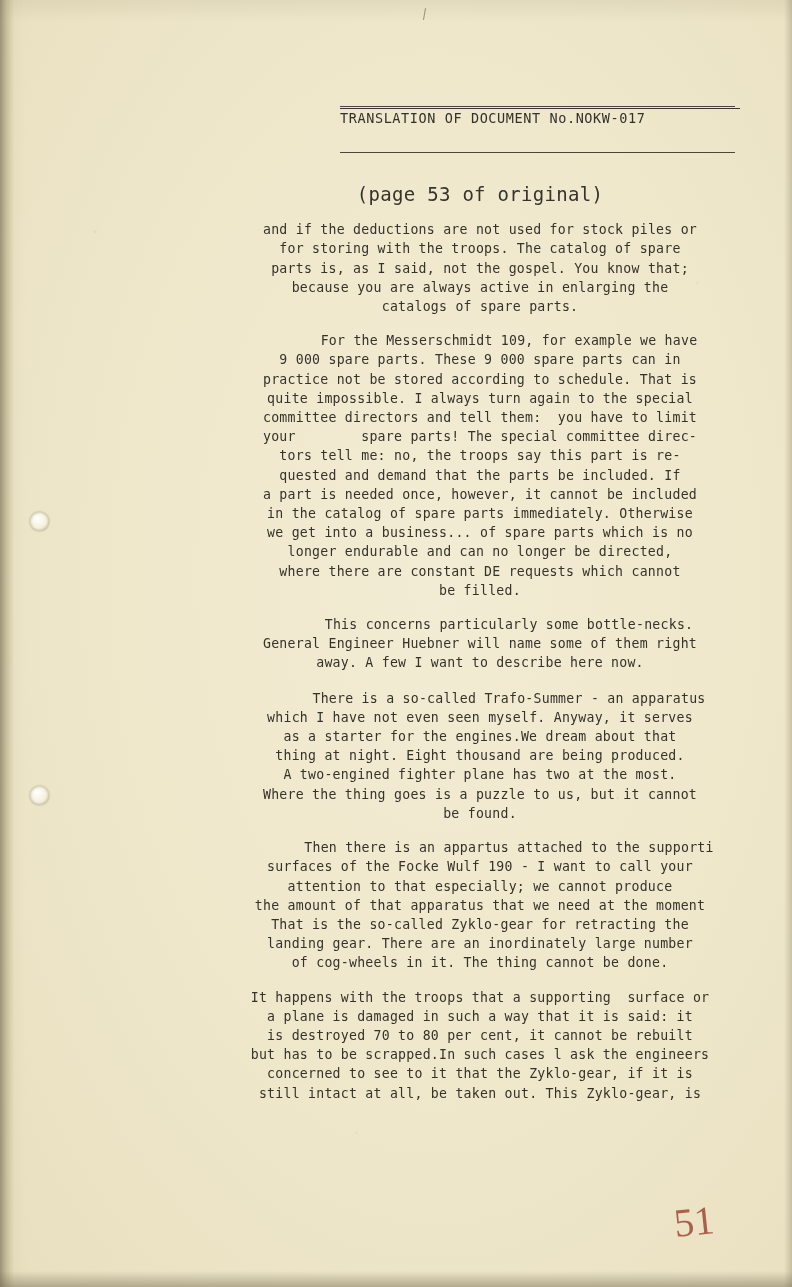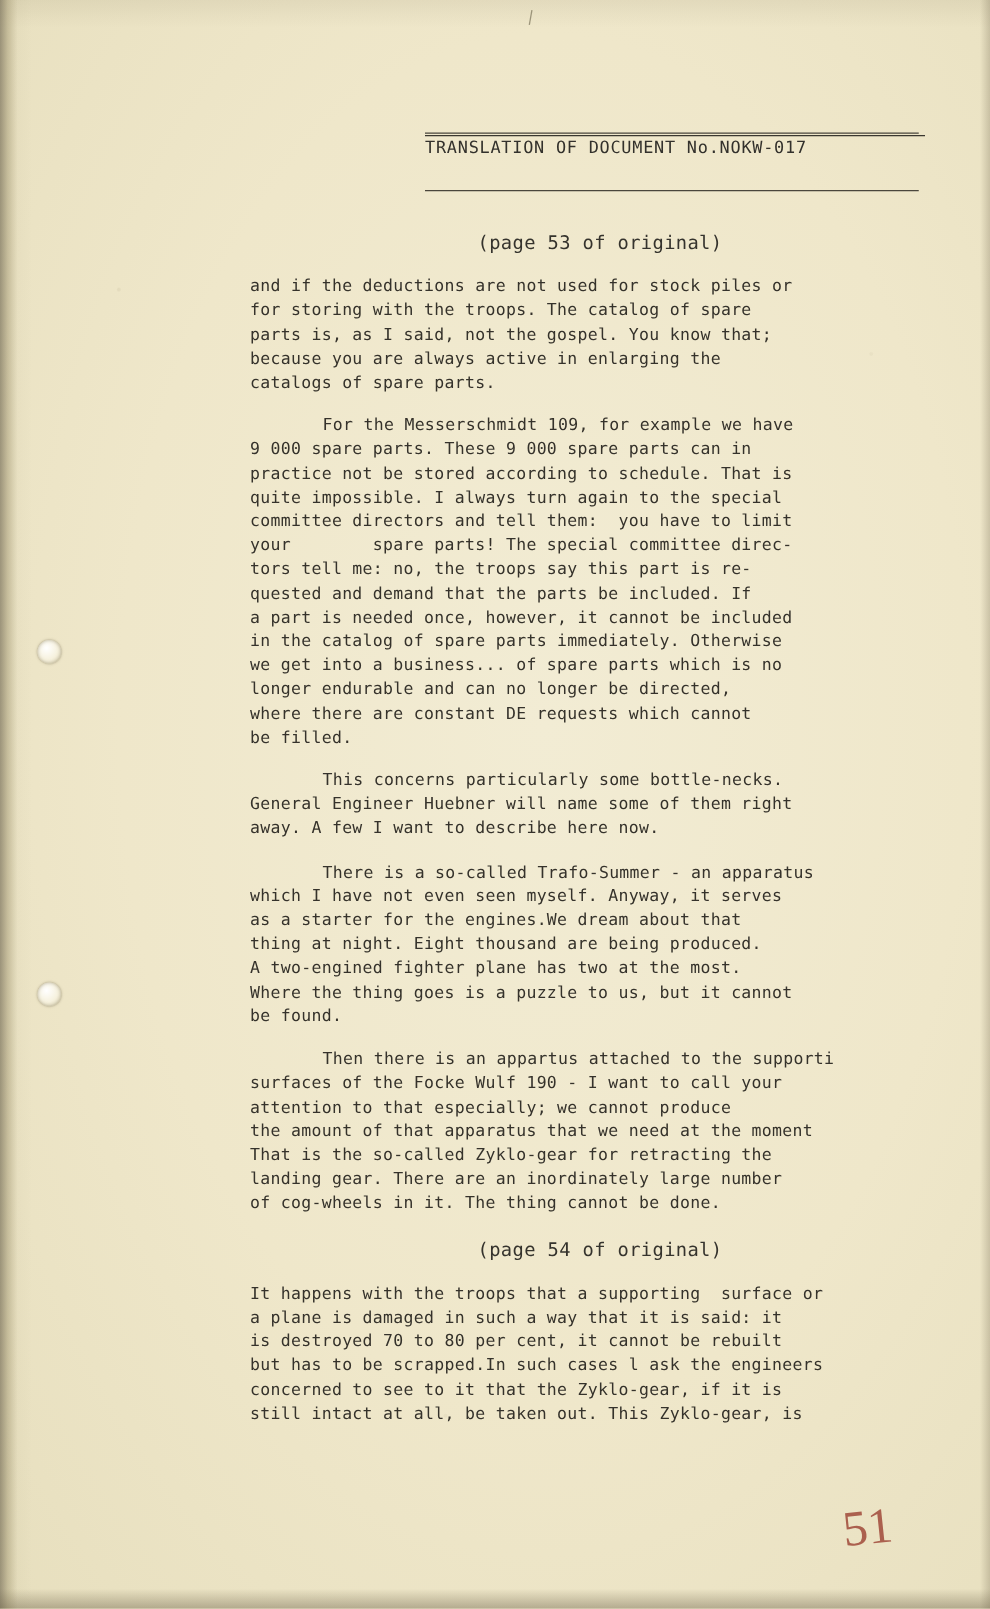--- a/index.html
+++ b/index.html
@@ -95,41 +95,42 @@
   }
   .heading-rule-bottom {
     position: absolute;
     left: 340px; top: 152px;
     width: 395px;
     border-top: 1px solid #4a463c;
   }
 
   .page-note {
     text-align: center;
-    font-size: 15px;
+    font-size: 19px;
     letter-spacing: .3px;
     margin: 0 0 16px 0;
     color: #35332d;
   }
   .page-note.n2 { margin-top: 18px; }
 
   .body-text {
     position: absolute;
     left: 200px;
     top: 185px;
     width: 560px;
     font-size: 13.2px;
     line-height: 19.2px;
     letter-spacing: .25px;
     color: #35322b;
   }
   .para {
     margin: 0 0 15px 0;
     white-space: pre-wrap;
     text-indent: 0;
+    text-align: center;
   }
   .para.indent { text-indent: 58px; }
   .para.tight { margin-bottom: 16px; }
 
   .page-number {
     position: absolute;
     right: 78px;
     bottom: 42px;
     font-family: "Liberation Serif", serif;
     font-size: 40px;
@@ -211,21 +212,20 @@
 Where the thing goes is a puzzle to us, but it cannot
 be found.</p>
       <p class="para indent">Then there is an appartus attached to the supporti
 surfaces of the Focke Wulf 190 - I want to call your
 attention to that especially; we cannot produce
 the amount of that apparatus that we need at the moment
 That is the so-called Zyklo-gear for retracting the
 landing gear. There are an inordinately large number
 of cog-wheels in it. The thing cannot be done.</p>
 
-      <p class="page-note n2">(page 54 of original)</p>
 
       <p class="para">It happens with the troops that a supporting  surface or
 a plane is damaged in such a way that it is said: it
 is destroyed 70 to 80 per cent, it cannot be rebuilt
 but has to be scrapped.In such cases l ask the engineers
 concerned to see to it that the Zyklo-gear, if it is
 still intact at all, be taken out. This Zyklo-gear, is</p>
     </div>
 
     <div class="page-number">51</div>

